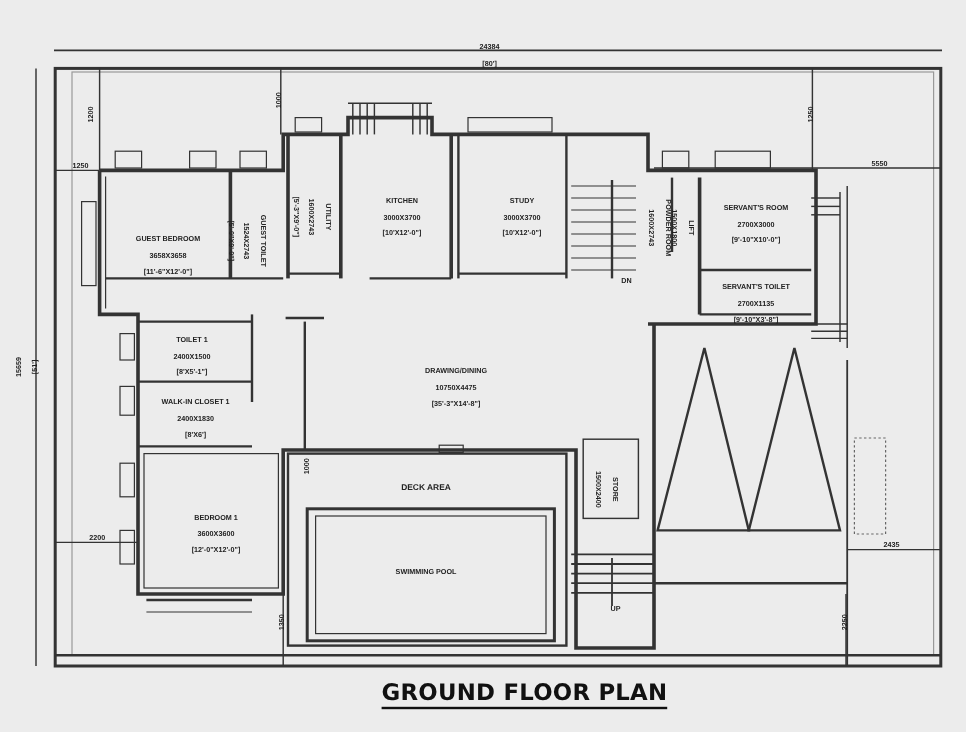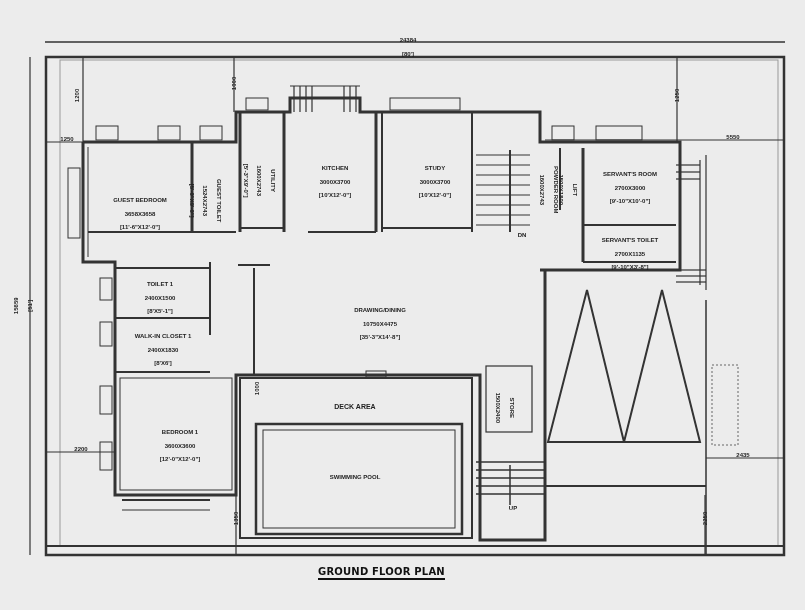--- a/index.html
+++ b/index.html
@@ -3,21 +3,21 @@
 <meta charset="utf-8">
 <style>
   html,body{margin:0;padding:0;background:#ececec;}
   body{width:805px;height:610px;position:relative;overflow:hidden;font-family:"Liberation Sans",sans-serif;}
   svg{position:absolute;left:0;top:0;}
   .lbl{position:absolute;font-family:"Liberation Sans",sans-serif;font-weight:bold;color:#222;text-align:center;line-height:1.15;white-space:pre-line;}
   .s6{font-size:6px;}
   .s7{font-size:7px;}
   .vert{transform:rotate(90deg);transform-origin:center center;}
   .vertl{transform:rotate(-90deg);transform-origin:center center;}
-  .title{position:absolute;left:318px;top:566px;font-size:10px;font-weight:900;letter-spacing:0.2px;color:#111;border-bottom:2px solid #111;padding-bottom:1px;font-family:"DejaVu Sans",sans-serif;}
+  .title{position:absolute;left:318px;top:566px;font-size:19px;font-weight:900;letter-spacing:0.2px;color:#111;border-bottom:2px solid #111;padding-bottom:1px;font-family:"DejaVu Sans",sans-serif;}
 </style>
 </head>
 <body>
 
 <svg width="805" height="610" viewBox="0 0 805 610">
   <g fill="none" stroke="#333" stroke-width="2">
 
     <line x1="45" y1="42" x2="785" y2="42" stroke-width="1.5"></line>
 
     <rect x="46" y="57" width="738" height="498" stroke-width="2.5"></rect>

